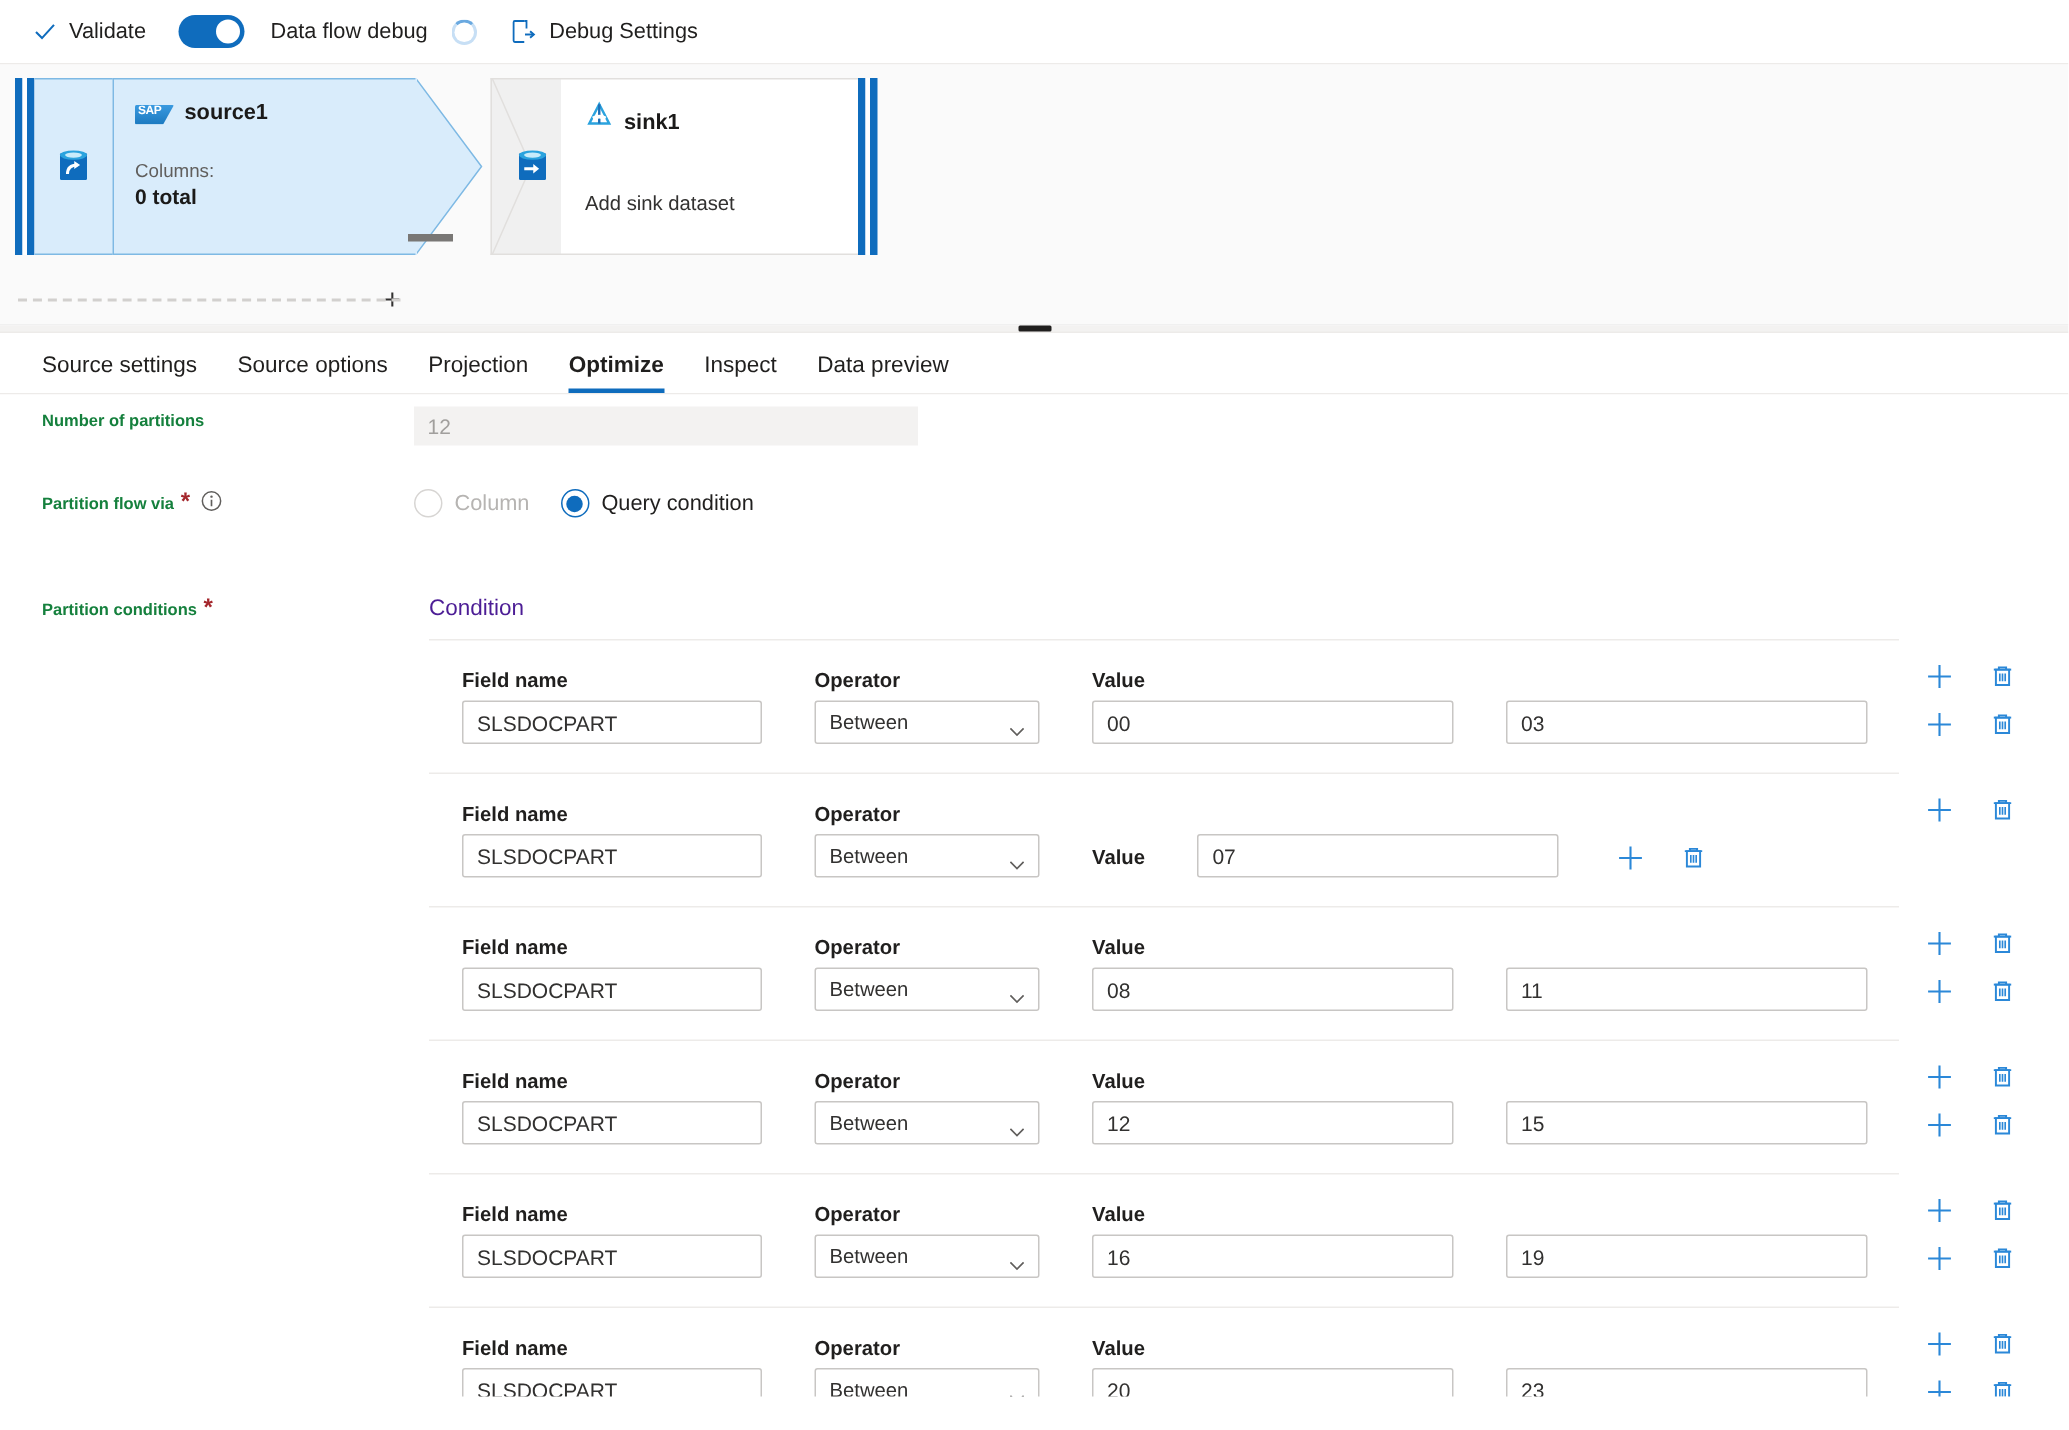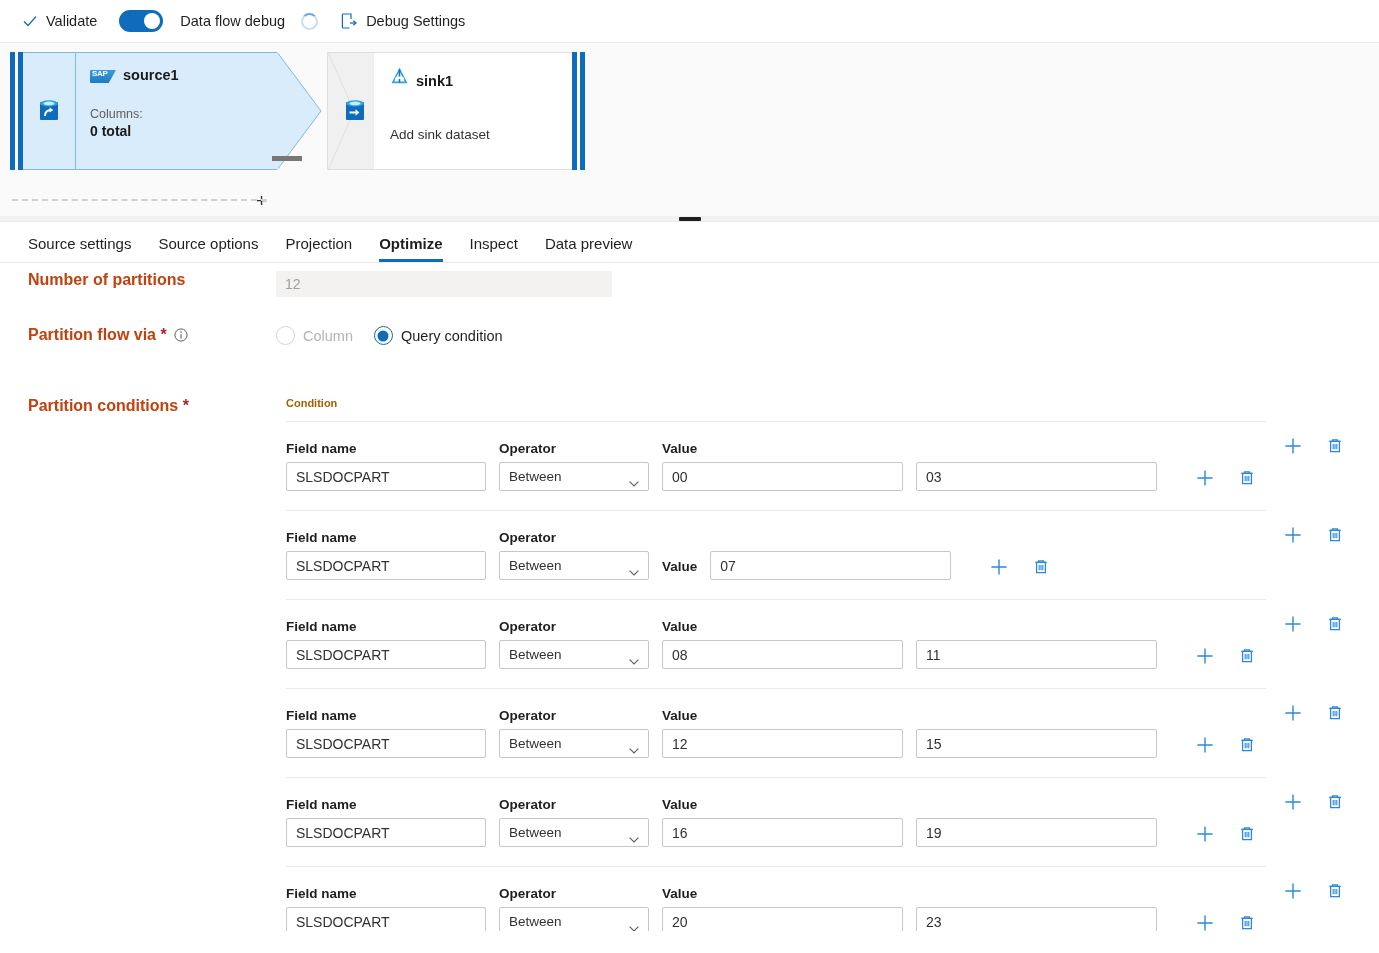--- a/index.html
+++ b/index.html
@@ -229,23 +229,23 @@
     overflow: hidden;
     background: #ffffff;
   }
   .row-flex { display: flex; }
   .label-col {
     width: 276px;
     padding-left: 28px;
     flex: 0 0 276px;
   }
   .form-label {
-    font-size: 16px;
+    font-size: 11px;
     font-weight: bold;
-    color: #c2410c;
+    color: #15803d;
     white-space: nowrap;
     text-align: center;
   }
   .req { color: #a4262c; font-weight: bold; }
   .info-icon {
     display: inline-block;
     width: 14px; height: 14px;
     vertical-align: -2px;
     margin-left: 3px;
   }
@@ -287,41 +287,41 @@
     transform: translate(-50%,-50%);
     width: 11px; height: 11px;
     border-radius: 50%;
     background: #0f6cbd;
   }
 
   
   .cond-row { margin-top: 52px; }
   .cond-area { flex: 1; padding-right: 20px; }
   .cond-title {
-    font-size: 11px;
-    font-weight: bold;
-    color: #a16207;
+    font-size: 15px;
+    font-weight: normal;
+    color: #4c1d95;
     padding-bottom: 12px;
     margin-left: 10px;
   }
   .cond-sep {
     height: 1px;
     background: #edebe9;
     width: 980px;
     margin-left: 10px;
   }
 
   .cond-item { position: relative; }
   .cond-grid {
     display: flex;
     align-items: flex-end;
     gap: 13px;
     padding: 19px 0 19px 10px;
   }
-  .fld { display: flex; flex-direction: column; }
+  .fld { display: flex; flex-direction: column; margin-left: 22px; }
   .fld-label {
     font-size: 13.5px;
     font-weight: bold;
     color: #201f1e;
     margin-bottom: 6px;
   }
   .txtin {
     height: 29px;
     border: 1px solid #c8c6c4;
     border-radius: 2px;

